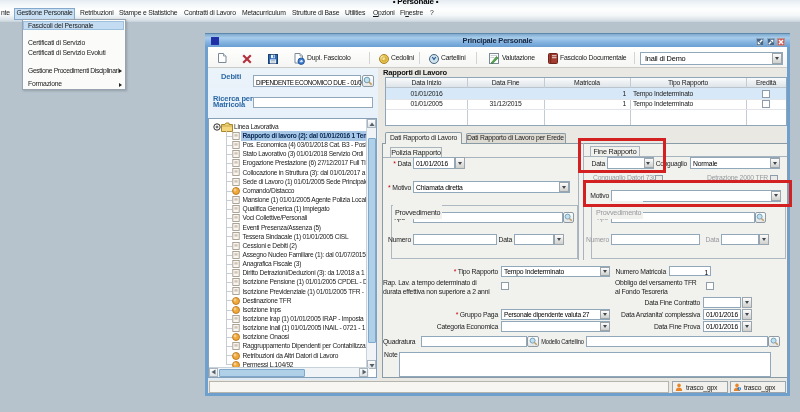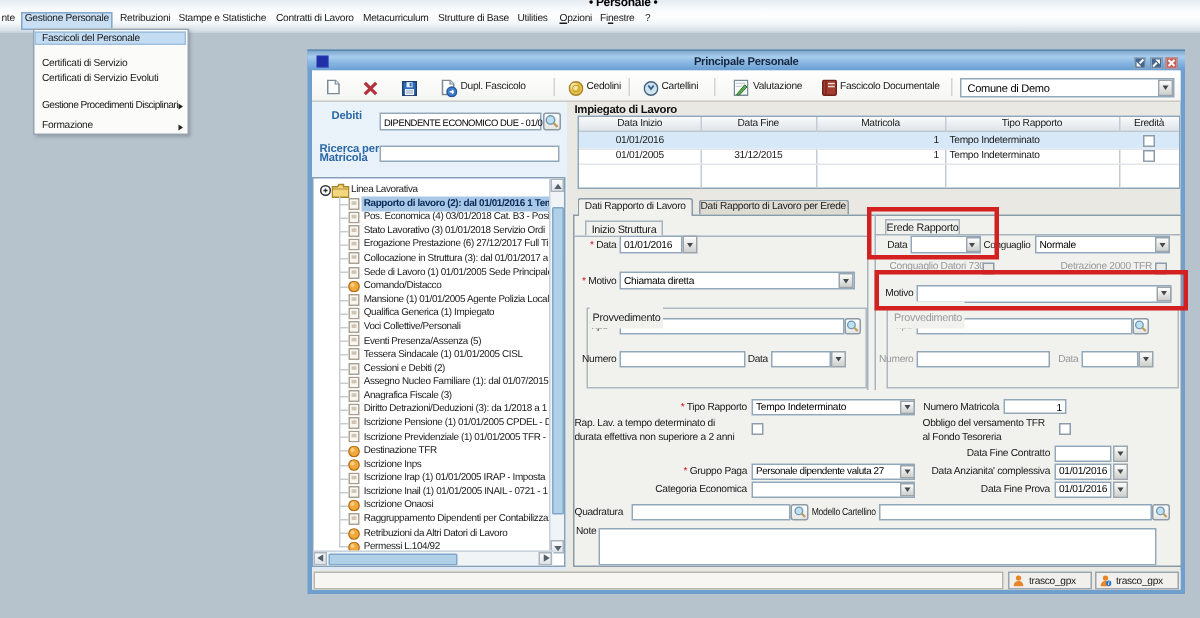--- a/index.html
+++ b/index.html
@@ -127,21 +127,21 @@
 
 <svg class="a" style="left:548px;top:53px;" width="10" height="11" viewBox="0 0 10 11">
     <rect x="0.5" y="0.5" width="9" height="10" rx="1" fill="#a33d30" stroke="#6e241c"></rect>
     <rect x="2" y="0.5" width="1.2" height="10" fill="#7e2a20"></rect>
     <rect x="4" y="2.2" width="4.5" height="1" fill="#e8d8d4"></rect>
     <rect x="4" y="4.2" width="4.5" height="1" fill="#e8d8d4"></rect>
   </svg>
 <div class="t" style="left:560px;top:54px;">Fascicolo Documentale</div>
 
 <div class="inp" style="left:640px;top:52px;width:143px;height:13px;">
-    <span class="tx" style="top:2px;left:4px;font-size:7.4px;">Comune di Demo</span>
+    <span class="tx" style="top:2px;left:4px;font-size:7.4px;">Inail di Demo</span>
   </div>
 <div class="dd" style="left:772px;top:53px;width:10px;height:11px;"></div>
 
 <div class="a" style="left:208px;top:68px;width:170px;height:312px;background:linear-gradient(180deg,#eaf2fa,#dfeaf5);"></div>
 <div class="t blu" style="left:221px;top:72.5px;">Debiti</div>
 <div class="inp" style="left:253px;top:75px;width:108px;height:12px;">
     <span class="tx" style="font-size:6.3px;top:2.5px;letter-spacing:-0.3px;">DIPENDENTE ECONOMICO DUE - 01/0</span>
   </div>
 <div class="mag" style="left:362px;top:75px;width:12px;height:12px;">
 <svg width="10" height="10" viewBox="0 0 10 10" style="position:absolute;left:0;top:0;">
@@ -336,21 +336,21 @@
     <svg style="position:absolute;left:2px;bottom:2px;" width="5" height="6" viewBox="0 0 5 6">
       <path d="M0.5 3 L4.5 0.5 V5.5 Z" fill="#55606a"></path>
     </svg>
     <div style="position:absolute;left:150px;bottom:0;width:9px;height:9px;background:linear-gradient(180deg,#fdfdfd,#dfe3e6);border:1px solid #aab6bf;box-sizing:border-box;"></div>
     <svg style="position:absolute;left:152.5px;bottom:2px;" width="5" height="6" viewBox="0 0 5 6">
       <path d="M4.5 3 L0.5 0.5 V5.5 Z" fill="#55606a"></path>
     </svg>
     <div style="position:absolute;left:9.5px;bottom:0.5px;width:86px;height:8px;background:#b0d0e8;border:1px solid #7fa8cc;box-sizing:border-box;border-radius:1px;"></div>
   </div>
 
-<div class="t b" style="left:383px;top:68.5px;font-size:7.6px;color:#111;">Impiegato di Lavoro</div>
+<div class="t b" style="left:383px;top:68.5px;font-size:7.6px;color:#111;">Rapporti di Lavoro</div>
 
 <div class="a" style="left:385px;top:77px;width:402px;height:49px;background:#fff;border:1px solid #8ea6b8;box-sizing:border-box;"></div>
 <div class="a" style="left:386px;top:78px;width:400px;height:10px;background:linear-gradient(180deg,#fafbfc,#dee4e9);border-bottom:1px solid #b9c4cd;box-sizing:border-box;"></div>
 
 <div class="t" style="left:386px;top:79px;width:81px;text-align:center;font-size:6.8px;">Data Inizio</div>
 <div class="t" style="left:467px;top:79px;width:77px;text-align:center;font-size:6.8px;">Data Fine</div>
 <div class="t" style="left:544px;top:79px;width:86px;text-align:center;font-size:6.8px;">Matricola</div>
 <div class="t" style="left:630px;top:79px;width:116px;text-align:center;font-size:6.8px;">Tipo Rapporto</div>
 <div class="t" style="left:746px;top:79px;width:40px;text-align:center;font-size:6.8px;">Eredità</div>
 
@@ -374,21 +374,21 @@
 <div class="a" style="left:386px;top:109px;width:400px;height:1px;background:#e2e6ea;"></div>
 
 <div class="a" style="left:385px;top:131.5px;width:77px;height:12px;background:#f1f1ee;border:1px solid #8a9ba8;border-bottom:none;border-radius:2px 2px 0 0;box-sizing:border-box;z-index:3;"></div>
 <div class="t" style="left:385px;top:133.5px;width:77px;text-align:center;font-size:6.8px;z-index:4;">Dati Rapporto di Lavoro</div>
 <div class="a" style="left:465.5px;top:132.5px;width:100px;height:10px;background:#dedbd3;border:1px solid #8a9ba8;border-bottom:none;border-radius:2px 2px 0 0;box-sizing:border-box;"></div>
 <div class="t" style="left:465.5px;top:134px;width:100px;text-align:center;font-size:6.8px;">Dati Rapporto di Lavoro per Erede</div>
 
 <div class="a" style="left:382px;top:142.5px;width:406px;height:235.5px;background:#f1f1ee;border:1px solid #8a9ba8;box-sizing:border-box;"></div>
 
 <div class="a" style="left:390px;top:147px;width:52px;height:10px;background:#f1f1ee;border:1px solid #a8b4bd;border-bottom:none;box-sizing:border-box;z-index:2;"></div>
-<div class="t" style="left:390px;top:148.5px;width:52px;text-align:center;font-size:7.2px;z-index:3;">Inizio Struttura</div>
+<div class="t" style="left:390px;top:148.5px;width:52px;text-align:center;font-size:7.2px;z-index:3;">Polizia Rapporto</div>
 <div class="a" style="left:383px;top:156.5px;width:196px;height:1px;background:#a8b4bd;"></div>
 <div class="a" style="left:578px;top:142.5px;width:1px;height:117.5px;background:#a8b4bd;"></div>
 
 <div class="t" style="right:389px;top:159.5px;"><span style="color:#c00;">* </span>Data</div>
 <div class="inp" style="left:413px;top:157px;width:42px;height:12px;">
     <span class="tx">01/01/2016</span>
   </div>
 <div class="dd" style="left:455px;top:157px;height:12px;"></div>
 
 <div class="t" style="right:389px;top:183.5px;"><span style="color:#c00;">* </span>Motivo</div>
@@ -407,21 +407,21 @@
       <path d="M6 6 L8.6 8.6" stroke="#c29a5a" stroke-width="1.6"></path>
     </svg>
   </div>
 <div class="t" style="right:389px;top:235.5px;">Numero</div>
 <div class="inp" style="left:413px;top:233.5px;width:84px;height:11px;"></div>
 <div class="t" style="right:288px;top:235.5px;">Data</div>
 <div class="inp" style="left:514px;top:233.5px;width:40px;height:11px;"></div>
 <div class="dd" style="left:554px;top:233.5px;height:11px;"></div>
 
 <div class="a" style="left:590px;top:146px;width:50px;height:10px;background:#f1f1ee;border:1px solid #a8b4bd;border-bottom:none;box-sizing:border-box;z-index:2;"></div>
-<div class="t" style="left:590px;top:147.5px;width:50px;text-align:center;font-size:7.2px;z-index:3;">Erede Rapporto</div>
+<div class="t" style="left:590px;top:147.5px;width:50px;text-align:center;font-size:7.2px;z-index:3;">Fine Rapporto</div>
 <div class="a" style="left:583px;top:155.5px;width:204px;height:1px;background:#a8b4bd;"></div>
 <div class="a" style="left:583px;top:142.5px;width:1px;height:117.5px;background:#a8b4bd;"></div>
 
 <div class="t" style="right:195px;top:159.5px;">Data</div>
 <div class="inp" style="left:607px;top:157px;width:47px;height:12px;"></div>
 <div class="dd" style="left:644px;top:158px;width:9.5px;height:10px;"></div>
 <div class="t" style="right:113px;top:159.5px;font-size:6.6px;">Conguaglio</div>
 <div class="inp" style="left:690px;top:157px;width:90px;height:12px;">
     <span class="tx">Normale</span>
   </div>

